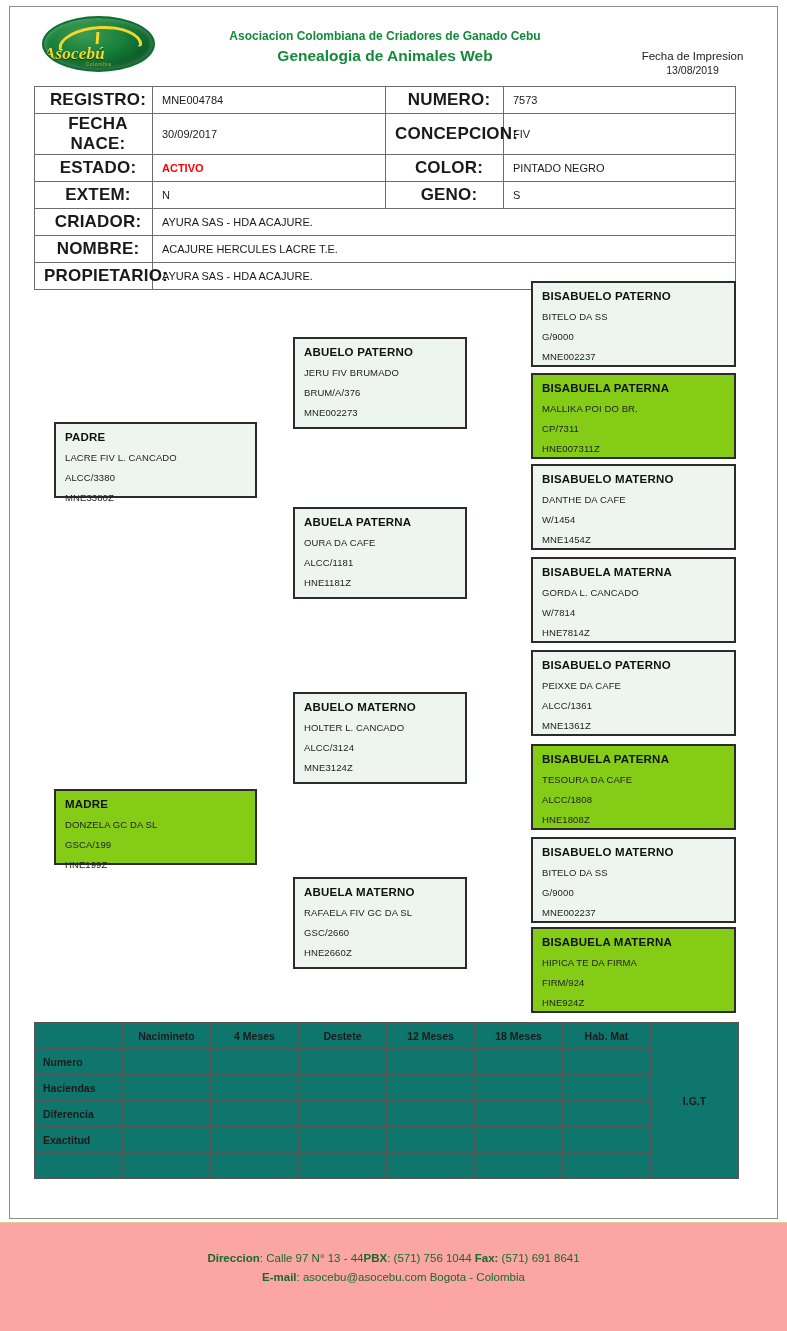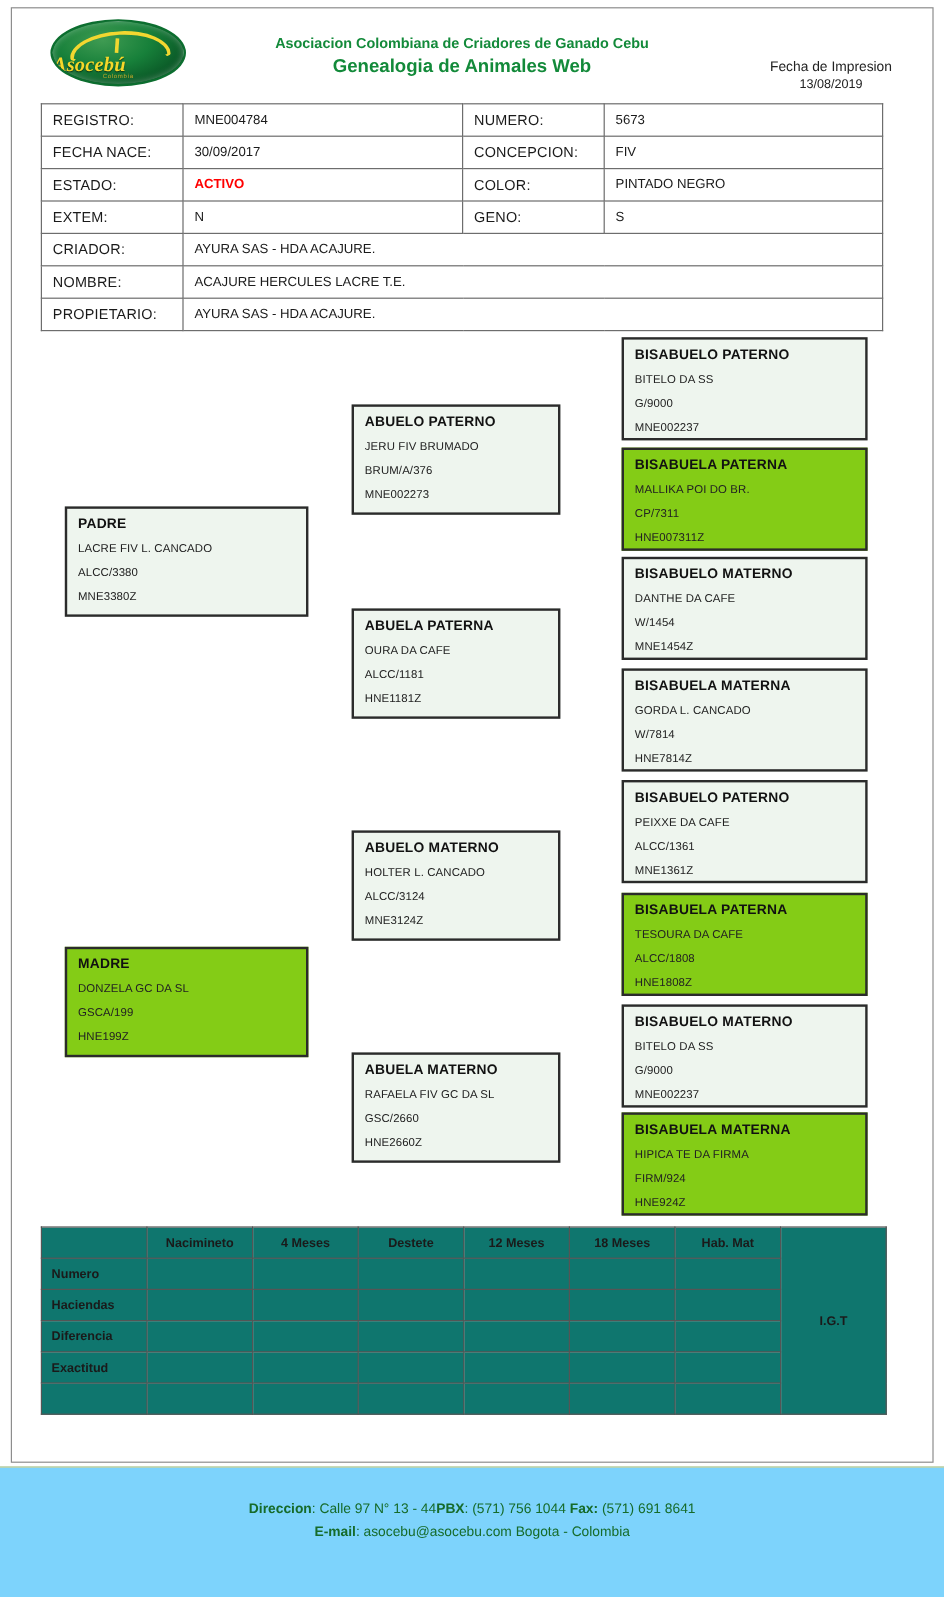--- a/index.html
+++ b/index.html
@@ -126,23 +126,24 @@
   }
   #info-table td {
     border: 1px solid #6d6d6d;
     height: 27px;
     padding: 0 0 0 9px;
     vertical-align: middle;
     font-size: 11px;
     color: #1a1a1a;
   }
   #info-table td.lbl {
-    font-weight: normal;
-    font-size: 12px;
+    font-weight: bold;
+    font-size: 17px;
     letter-spacing: .2px;
+    text-align: center;
   }
   #info-table td.val-state { color: #ff0000; font-weight: bold; font-size: 11px; }
   .w-lbl  { width: 118px; }
   .w-val  { width: 233px; }
 
   
   .ped-box {
     position: absolute;
     border: 2px solid #2b2b2b;
     background: #eef5ee;
@@ -156,23 +157,23 @@
     color: #111;
     margin-bottom: 9px;
   }
   .ped-line {
     font-size: 9.5px;
     color: #222;
     margin-bottom: 9px;
     letter-spacing: .1px;
   }
 
-  .col1 { left: 54px; width: 203px; height: 92px; }
+  .col1 { left: 54px; width: 203px; height: 76px; }
   .col2 { left: 293px; width: 174px; height: 92px; }
-  .col3 { left: 518px; width: 205px; height: 86px; }
+  .col3 { left: 531px; width: 205px; height: 86px; }
 
   
   #meas-table {
     position: absolute;
     left: 34px; top: 1022px;
     width: 703px;
     border-collapse: collapse;
     table-layout: fixed;
   }
   #meas-table th, #meas-table td {
@@ -193,21 +194,21 @@
   }
   #meas-table .c-lbl  { width: 88px; }
   #meas-table .c-data { width: 88px; }
   #meas-table .c-igt  { width: 88px; }
 
   
   #footer {
     position: absolute;
     left: 0; top: 1222px;
     width: 787px; height: 109px;
-    background: #7dd3fc;
+    background: #fca5a5;
     border-top: 1px solid #d8d28a;
   }
   .footer-line {
     text-align: center;
     color: #166b2a;
     font-size: 11.5px;
     line-height: 19px;
     font-weight: bold;
   }
   .footer-line.l1 { margin-top: 26px; }
@@ -232,21 +233,21 @@
   <div id="print-date-label">Fecha de Impresion</div>
   <div id="print-date-value">13/08/2019</div>
 </div>
 
 <table id="info-table">
   <tbody>
       <tr>
     <td class="lbl w-lbl">REGISTRO:</td>
     <td class="w-val">MNE004784</td>
     <td class="lbl w-lbl">NUMERO:</td>
-    <td>5673</td>
+    <td>7573</td>
   </tr>
   <tr>
     <td class="lbl w-lbl">FECHA NACE:</td>
     <td class="w-val">30/09/2017</td>
     <td class="lbl w-lbl">CONCEPCION:</td>
     <td>FIV</td>
   </tr>
   <tr>
     <td class="lbl w-lbl">ESTADO:</td>
     <td class="w-val val-state">ACTIVO</td>

